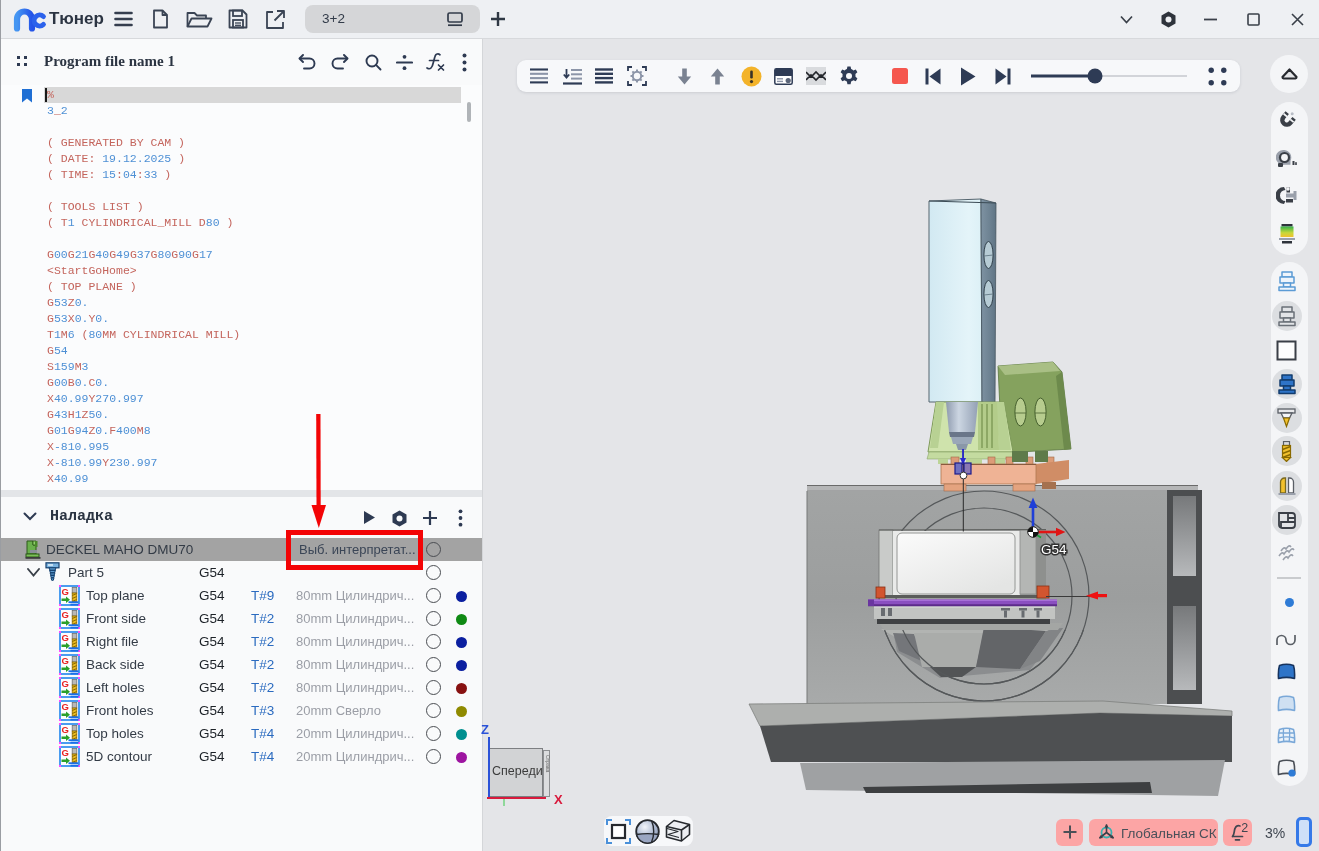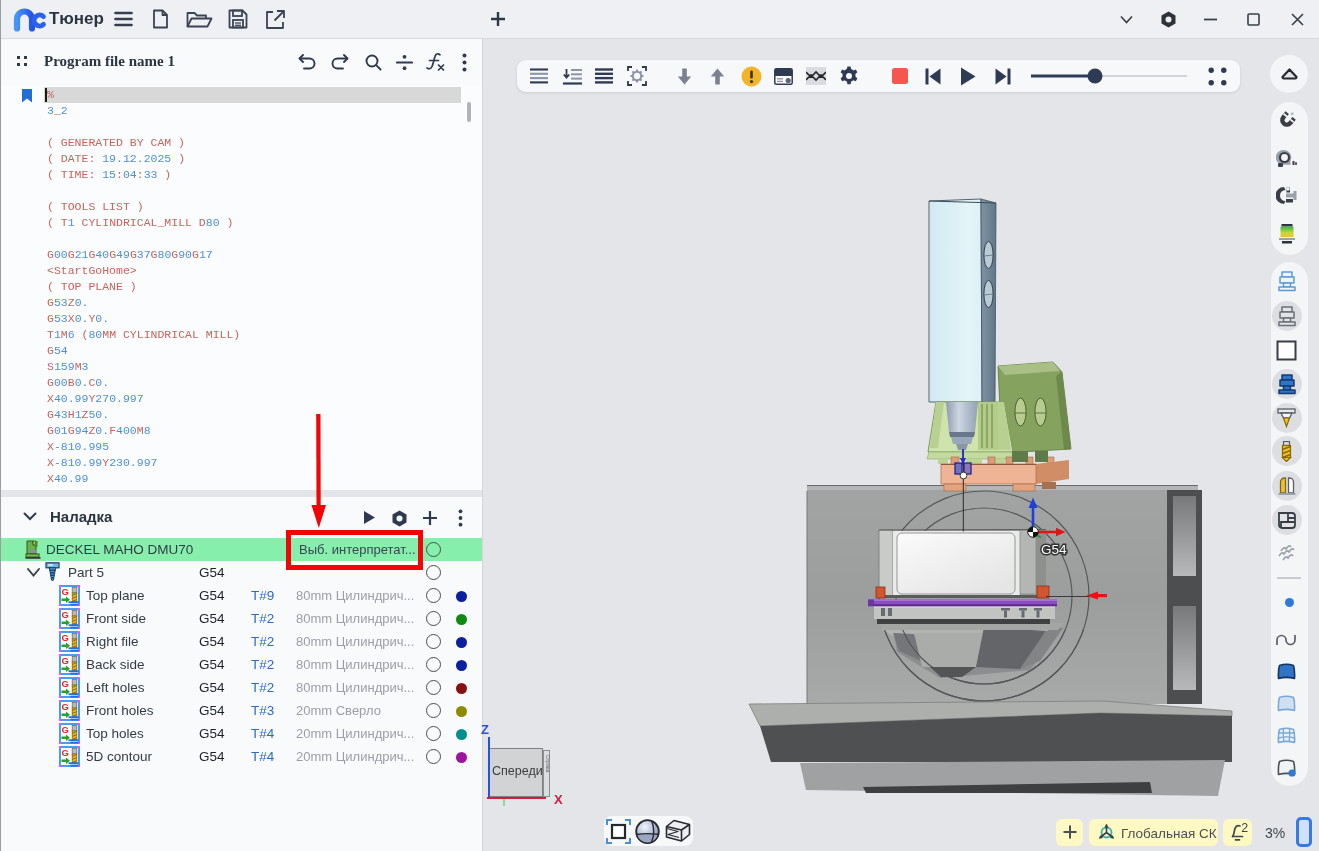--- a/index.html
+++ b/index.html
@@ -19,38 +19,38 @@
   #prgtitle{position:absolute;left:44px;top:14px;font-size:15px;font-weight:bold;color:#2b3442;font-family:Liberation Serif, serif;}
   #editor{position:absolute;left:0;top:46px;width:482px;height:405px;background:#fbfcfd;overflow:hidden;}
   #curline{position:absolute;left:44px;top:2px;width:417px;height:16px;background:#d8d8d8;}
   #code{position:absolute;left:47px;top:2px;font-family:"Liberation Mono",monospace;
         font-size:11.5px;line-height:16px;white-space:pre;color:#c4655d;letter-spacing:0px;}
   #code b{font-weight:normal;color:#4e90d5;}
   #cursor{position:absolute;left:45px;top:3px;width:1.5px;height:14px;background:#1a1a1a;}
   #gap{position:absolute;left:0;top:451px;width:482px;height:7px;background:#e3e5e8;}
   
   #naladka{position:absolute;left:0;top:458px;width:482px;height:354px;background:#f9fafb;}
-  #nltitle{position:absolute;left:50px;top:11px;font-size:15px;font-weight:bold;color:#2b3442;}
+  #nltitle{position:absolute;left:50px;top:11px;font-size:15px;font-weight:bold;color:#2b3442;font-family:Liberation Mono, monospace;}
   .trow{position:absolute;left:0;width:482px;height:23px;font-size:13.5px;color:#333b46;}
   .trow .nm{position:absolute;top:3.5px;}
   .trow .g54{position:absolute;left:199px;top:3.5px;color:#1c2127;}
   .trow .tn{position:absolute;left:251px;top:3.5px;color:#2b6bc0;}
   .trow .tool{position:absolute;left:296px;top:4px;color:#9b9ea6;font-size:13px;text-align:center;}
-  .selrow{background:#86efac;}
+  .selrow{background:#a3a3a3;}
   .circ{position:absolute;left:426px;top:4px;width:13px;height:13px;border:1.5px solid #4a4d52;border-radius:50%;}
   .dot{position:absolute;left:456px;top:6.5px;width:11px;height:11px;border-radius:50%;}
   
   #viewport{position:absolute;left:483px;top:39px;width:836px;height:812px;background:#e4e5e8;}
   #vtoolbar{position:absolute;left:34px;top:21px;width:723px;height:32px;background:#f7f8fa;
             border-radius:9px;box-shadow:0 1px 3px rgba(40,50,70,.13);}
   .vti{position:absolute;top:0;width:32px;height:32px;display:flex;align-items:center;justify-content:center;}
   #viewcube{position:absolute;left:-483px;top:-39px;}
   #btoolbar{position:absolute;left:121px;top:777px;width:89px;height:30px;background:#f7f8fa;border-radius:8px;
             display:flex;align-items:center;justify-content:space-around;}
-  .gbtn{position:absolute;top:780px;height:27px;background:#fef9c3;border-radius:6px;box-sizing:border-box;}
+  .gbtn{position:absolute;top:780px;height:27px;background:#fca5a5;border-radius:6px;box-sizing:border-box;}
   
   #sidebar{position:absolute;left:1268px;top:39px;width:51px;height:812px;}
   .pill{position:absolute;left:3px;width:37px;background:#f4f5f7;border-radius:18.5px;}
   .sbc{position:absolute;left:3.5px;width:30px;height:30px;background:#dcdee1;border-radius:50%;
        display:flex;align-items:center;justify-content:center;}
   .sbi{position:absolute;left:3.5px;width:30px;height:30px;display:flex;align-items:center;justify-content:center;}
   
   #redbox{position:absolute;left:286px;top:530px;width:137px;height:40px;border:5px solid #f30406;box-sizing:border-box;}
 </style>
 </head>
@@ -92,20 +92,27 @@
       <path d="M1.5 1.5 h13 l4 4 v13 H1.5 Z" fill="none" stroke="#3a4454" stroke-width="1.8" stroke-linejoin="round"></path>
       <rect x="5" y="1.5" width="9" height="5.5" fill="none" stroke="#3a4454" stroke-width="1.8"></rect>
       <rect x="5" y="11" width="10" height="7.5" fill="none" stroke="#3a4454" stroke-width="1.8"></rect>
       <line x1="7" y1="14" x2="13" y2="14" stroke="#3a4454" stroke-width="1.3"></line>
       <line x1="7" y1="16.3" x2="13" y2="16.3" stroke="#3a4454" stroke-width="1.3"></line>
     </svg>
     <svg class="abs" style="left:265px;top:9px" width="21" height="21" viewBox="0 0 21 21">
       <path d="M8 3 H2 v16 h16 v-6" fill="none" stroke="#3a4454" stroke-width="1.8" stroke-linejoin="round"></path>
       <path d="M12 2 h7 v7 M19 2 L9.5 11.5" fill="none" stroke="#3a4454" stroke-width="1.8" stroke-linejoin="round"></path>
     </svg>
+    <div id="tab">
+      <div class="lbl">3+2</div>
+      <svg class="abs" style="left:140px;top:7px" width="20" height="15" viewBox="0 0 20 15">
+        <rect x="3" y="1" width="14" height="9" rx="1.5" fill="none" stroke="#333c4a" stroke-width="1.7"></rect>
+        <line x1="3" y1="13.2" x2="17" y2="13.2" stroke="#333c4a" stroke-width="1.7"></line>
+      </svg>
+    </div>
     <svg class="abs" style="left:490px;top:11px" width="16" height="16" viewBox="0 0 16 16">
       <path d="M8 1 V15 M1 8 H15" stroke="#2f3844" stroke-width="2.4"></path>
     </svg>
     <svg class="abs" style="left:1120px;top:15px" width="13" height="9" viewBox="0 0 13 9">
       <path d="M1 1.5 L6.5 7.5 L12 1.5" fill="none" stroke="#3a4049" stroke-width="1.7"></path>
     </svg>
     <svg class="abs" style="left:1160px;top:11px" width="17" height="17" viewBox="0 0 17 17">
       <path d="M8.5 0.5 L15.5 4.5 V12.5 L8.5 16.5 L1.5 12.5 V4.5 Z" fill="#2e333b"></path>
       <circle cx="8.5" cy="8.5" r="3" fill="#eef0f3"></circle>
     </svg>

